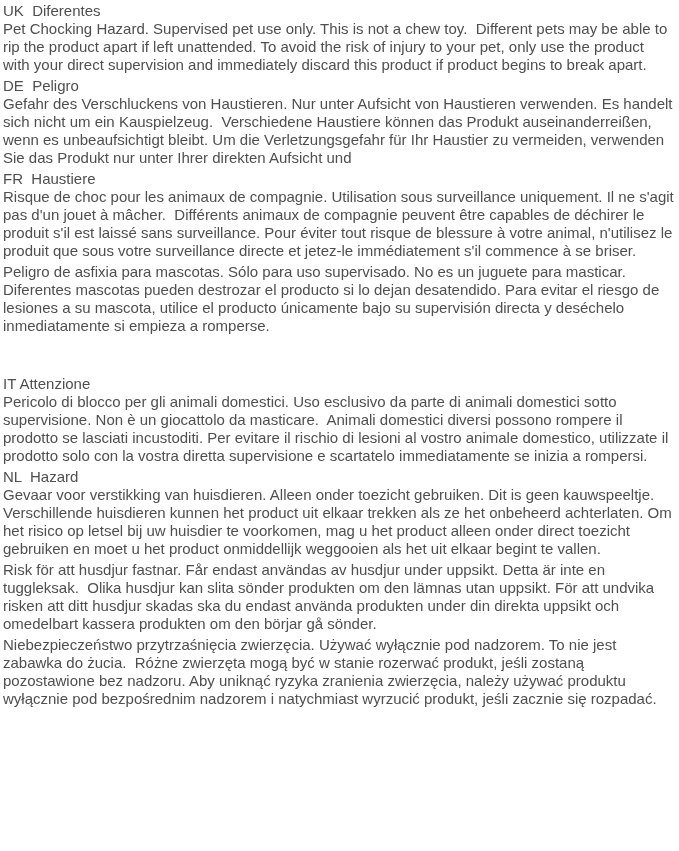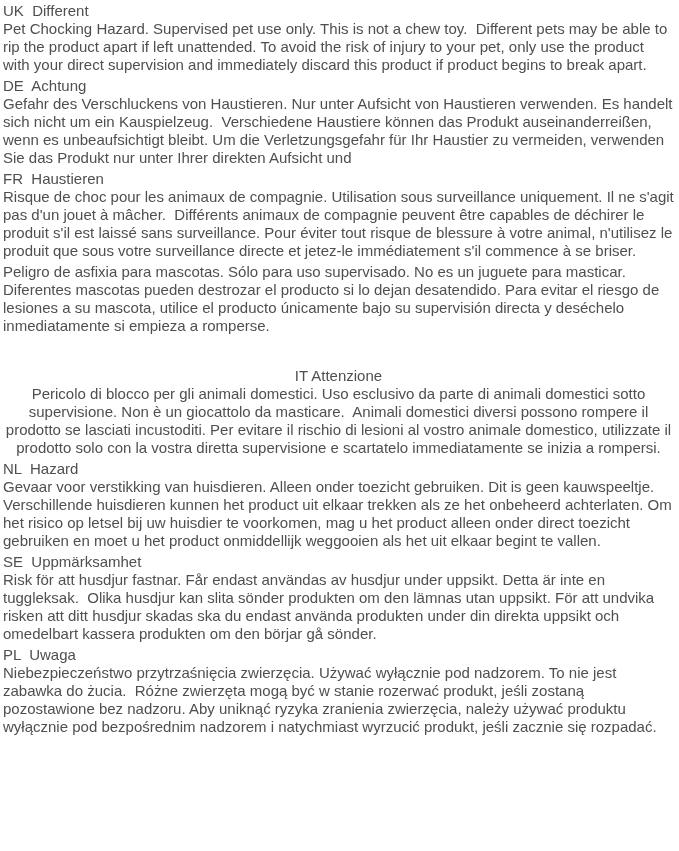--- a/index.html
+++ b/index.html
@@ -17,66 +17,63 @@
     line-height: 18px;
     color: #4f4f4f;
     overflow: hidden;
     -webkit-font-smoothing: antialiased;
   }
   .warning-section {
     margin: 0 0 3px 0;
   }
   
   .gap-before {
-    margin-top: 32px;
-    text-align: center;
+    margin-top: 40px;
   }
   .section-heading,
   .section-body {
     white-space: pre-wrap;       
     word-spacing: normal;
   }
 </style>
 </head>
 <body>
 
 <main>
 
   <section class="warning-section">
-    <div class="section-heading">UK  Different</div>
+    <div class="section-heading">UK  Diferentes</div>
     <div class="section-body">Pet Chocking Hazard. Supervised pet use only. This is not a chew toy.  Different pets may be able to rip the product apart if left unattended. To avoid the risk of injury to your pet, only use the product with your direct supervision and immediately discard this product if product begins to break apart.</div>
   </section>
 
   <section class="warning-section">
-    <div class="section-heading">DE  Achtung</div>
+    <div class="section-heading">DE  Peligro</div>
     <div class="section-body">Gefahr des Verschluckens von Haustieren. Nur unter Aufsicht von Haustieren verwenden. Es handelt sich nicht um ein Kauspielzeug.  Verschiedene Haustiere können das Produkt auseinanderreißen, wenn es unbeaufsichtigt bleibt. Um die Verletzungsgefahr für Ihr Haustier zu vermeiden, verwenden Sie das Produkt nur unter Ihrer direkten Aufsicht und</div>
   </section>
 
   <section class="warning-section">
-    <div class="section-heading">FR  Haustieren</div>
+    <div class="section-heading">FR  Haustiere</div>
     <div class="section-body">Risque de choc pour les animaux de compagnie. Utilisation sous surveillance uniquement. Il ne s'agit pas d'un jouet à mâcher.  Différents animaux de compagnie peuvent être capables de déchirer le produit s'il est laissé sans surveillance. Pour éviter tout risque de blessure à votre animal, n'utilisez le produit que sous votre surveillance directe et jetez-le immédiatement s'il commence à se briser.</div>
   </section>
 
   <section class="warning-section">
     <div class="section-body">Peligro de asfixia para mascotas. Sólo para uso supervisado. No es un juguete para masticar.  Diferentes mascotas pueden destrozar el producto si lo dejan desatendido. Para evitar el riesgo de lesiones a su mascota, utilice el producto únicamente bajo su supervisión directa y deséchelo inmediatamente si empieza a romperse.</div>
   </section>
 
   <section class="warning-section gap-before">
     <div class="section-heading">IT Attenzione</div>
     <div class="section-body">Pericolo di blocco per gli animali domestici. Uso esclusivo da parte di animali domestici sotto supervisione. Non è un giocattolo da masticare.  Animali domestici diversi possono rompere il prodotto se lasciati incustoditi. Per evitare il rischio di lesioni al vostro animale domestico, utilizzate il prodotto solo con la vostra diretta supervisione e scartatelo immediatamente se inizia a rompersi.</div>
   </section>
 
   <section class="warning-section">
     <div class="section-heading">NL  Hazard</div>
     <div class="section-body">Gevaar voor verstikking van huisdieren. Alleen onder toezicht gebruiken. Dit is geen kauwspeeltje.  Verschillende huisdieren kunnen het product uit elkaar trekken als ze het onbeheerd achterlaten. Om het risico op letsel bij uw huisdier te voorkomen, mag u het product alleen onder direct toezicht gebruiken en moet u het product onmiddellijk weggooien als het uit elkaar begint te vallen.</div>
   </section>
 
   <section class="warning-section">
-    <div class="section-heading">SE  Uppmärksamhet</div>
     <div class="section-body">Risk för att husdjur fastnar. Får endast användas av husdjur under uppsikt. Detta är inte en tuggleksak.  Olika husdjur kan slita sönder produkten om den lämnas utan uppsikt. För att undvika risken att ditt husdjur skadas ska du endast använda produkten under din direkta uppsikt och omedelbart kassera produkten om den börjar gå sönder.</div>
   </section>
 
   <section class="warning-section">
-    <div class="section-heading">PL  Uwaga</div>
     <div class="section-body">Niebezpieczeństwo przytrzaśnięcia zwierzęcia. Używać wyłącznie pod nadzorem. To nie jest zabawka do żucia.  Różne zwierzęta mogą być w stanie rozerwać produkt, jeśli zostaną pozostawione bez nadzoru. Aby uniknąć ryzyka zranienia zwierzęcia, należy używać produktu wyłącznie pod bezpośrednim nadzorem i natychmiast wyrzucić produkt, jeśli zacznie się rozpadać.</div>
   </section>
 
 </main>
 
 </body></html>

